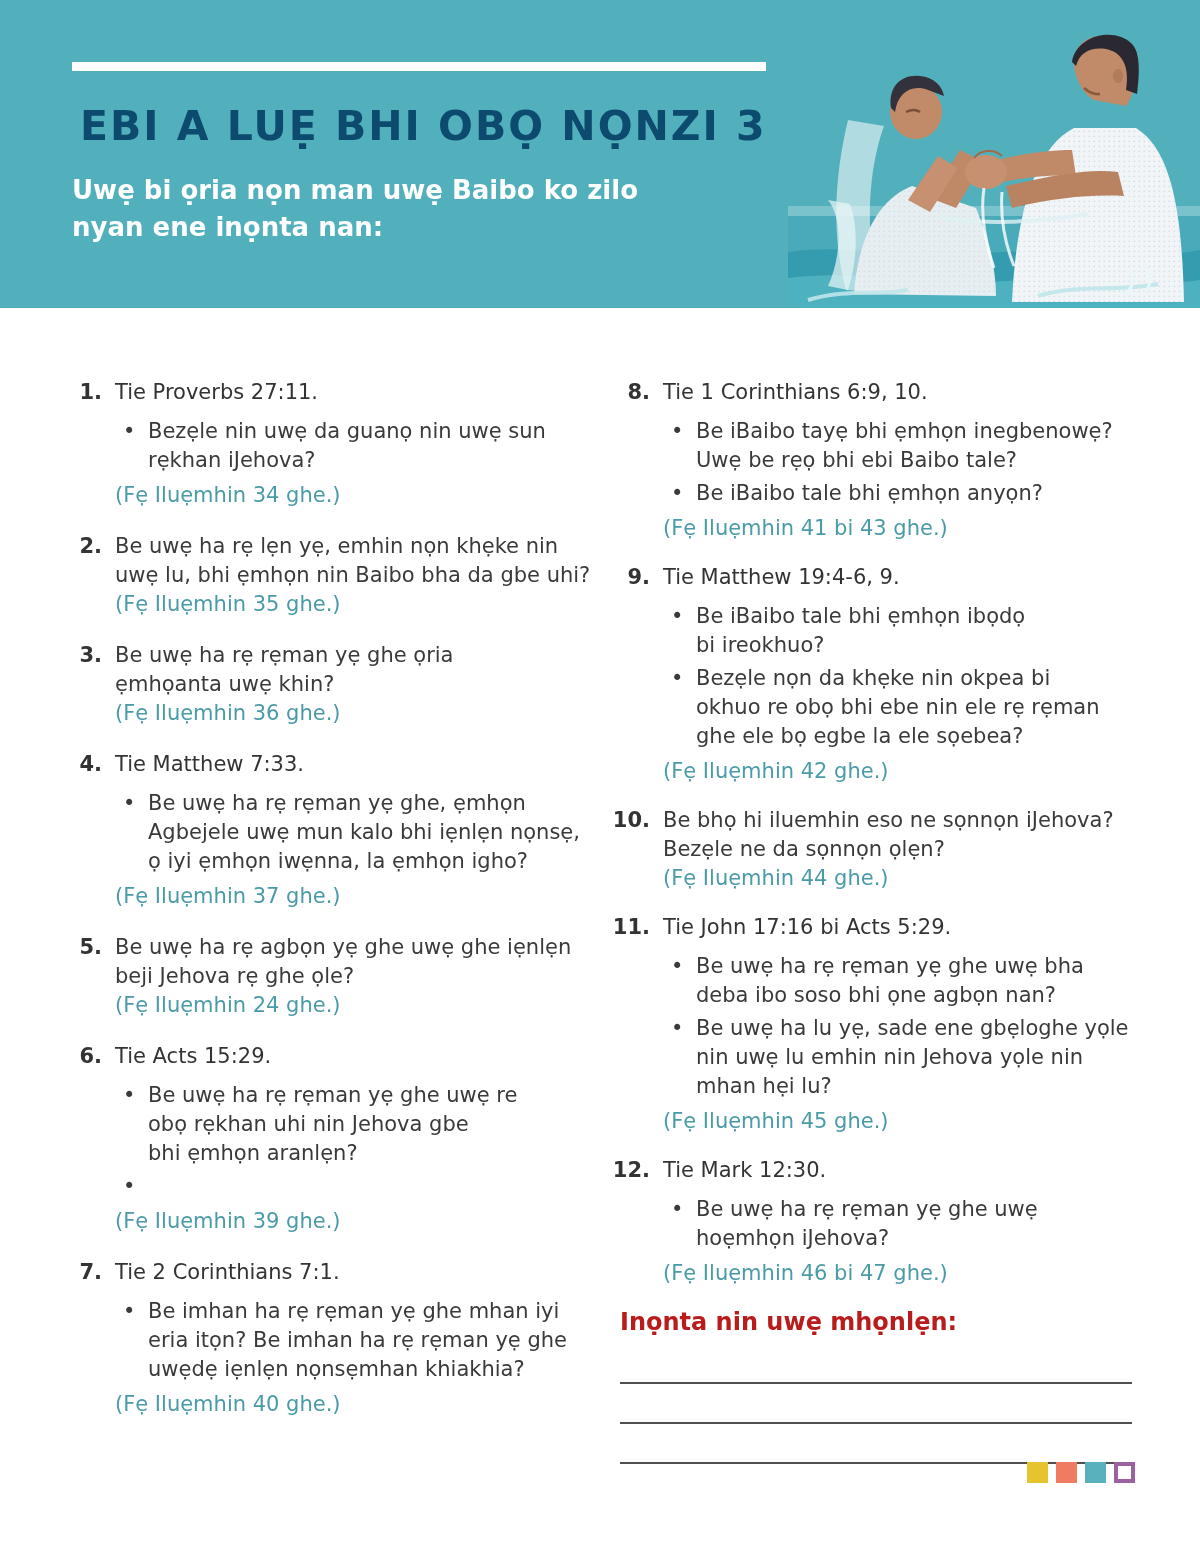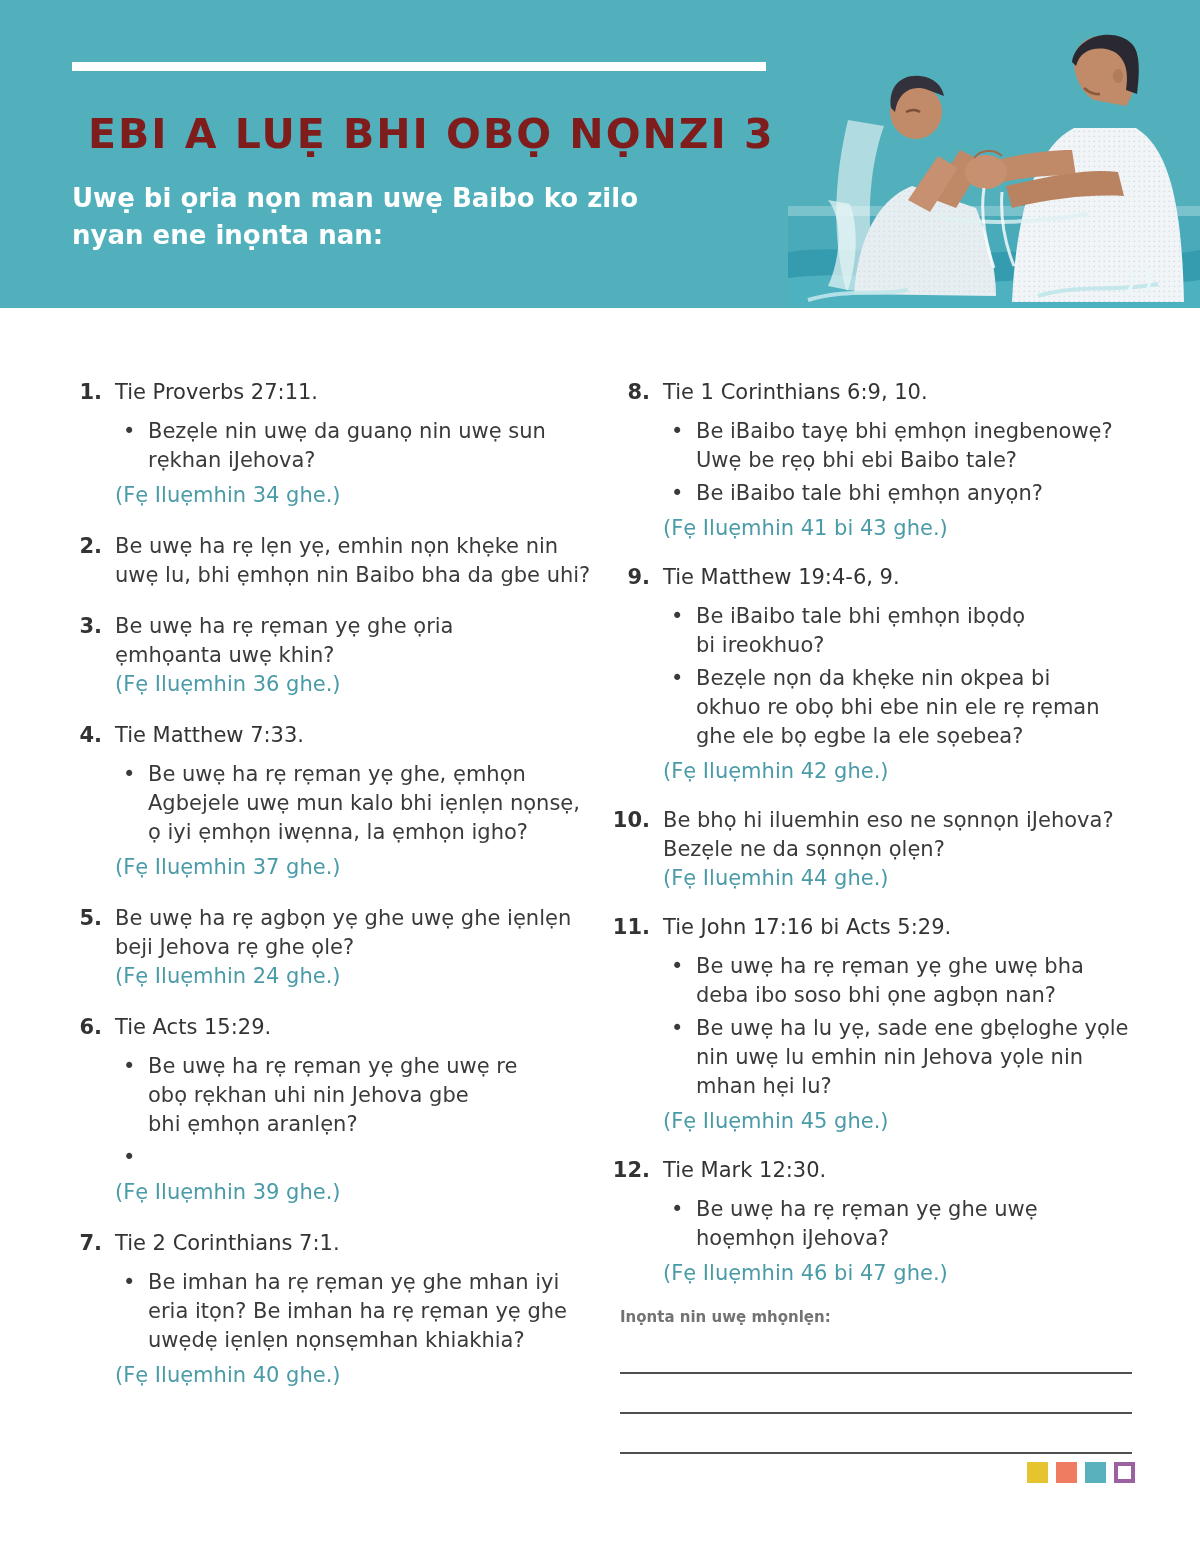--- a/index.html
+++ b/index.html
@@ -7,25 +7,25 @@
     width:1200px;height:1543px;position:relative;background:#ffffff;
     font-family:"DejaVu Sans","Liberation Sans",sans-serif;
     color:#3a3a3a;-webkit-font-smoothing:antialiased;
   }
   .page{position:absolute;inset:0;overflow:hidden;}
 
   
   .header{position:absolute;left:0;top:0;width:1200px;height:308px;background:#51b0bb;}
   .header-rule{position:absolute;left:72px;top:62px;width:694px;height:9px;background:#ffffff;}
   .page-title{
-    position:absolute;left:72px;top:94px;margin:16px;color:#7f1d1d;
+    position:absolute;left:72px;top:94px;margin:8px;color:#0c4a6e;
     font-size:41px;font-weight:bold;letter-spacing:2px;white-space:nowrap;
   }
   .page-subtitle{
-    position:absolute;left:72px;top:180px;margin:0;color:#ffffff;
+    position:absolute;left:72px;top:172px;margin:0;color:#ffffff;
     font-size:26px;font-weight:bold;line-height:37px;white-space:pre-line;
   }
   .illus{position:absolute;right:0;top:0;width:412px;height:308px;}
 
   
   .col{position:absolute;top:378px;}
   .col-left{left:72px;width:520px;}
   .col-right{left:612px;width:540px;}
 
   .item{display:flex;margin-bottom:22px;font-size:21px;line-height:29px;}
@@ -37,21 +37,21 @@
   .head{font-weight:normal;color:#333333;margin-bottom:10px;white-space:pre-line;}
   .qtext{white-space:pre-line;}
   .bullet{display:flex;padding-left:8px;margin-bottom:4px;}
   .dot{flex:0 0 25px;}
   .btext{white-space:pre-line;}
   .ref{color:#4a9ba8;margin-top:6px;white-space:pre-line;}
   .item.tight .ref{margin-top:0;}
 
   
   .notes{margin-left:8px;margin-top:18px;width:512px;}
-  .notes-label{font-size:15px;font-weight:bold;color:#737373;margin-bottom:8px;}
+  .notes-label{font-size:24px;font-weight:bold;color:#b91c1c;margin-bottom:8px;}
   .note-line{height:38px;border-bottom:2px solid #4f4f4f;}
 
   
   .squares{position:absolute;left:1027px;top:1462px;display:flex;gap:8px;}
   .square{width:21px;height:21px;box-sizing:border-box;}
 </style>
 </head>
 <body>
 
 <div class="page">
@@ -123,20 +123,21 @@
           <div class="ref">(Fẹ Iluẹmhin 34 ghe.)</div>
     </div>
   </div>
 
   <div class="item tight">
     <div class="num">2.</div>
     <div class="body">
 
       <div class="qtext">Be uwẹ ha rẹ lẹn yẹ, emhin nọn khẹke nin
 uwẹ lu, bhi ẹmhọn nin Baibo bha da gbe uhi?</div>
+      <div class="ref">(Fẹ Iluẹmhin 35 ghe.)</div>
     </div>
   </div>
 
   <div class="item tight">
     <div class="num">3.</div>
     <div class="body">
 
       <div class="qtext">Be uwẹ ha rẹ rẹman yẹ ghe ọria
 ẹmhọanta uwẹ khin?</div>
       <div class="ref">(Fẹ Iluẹmhin 36 ghe.)</div>

